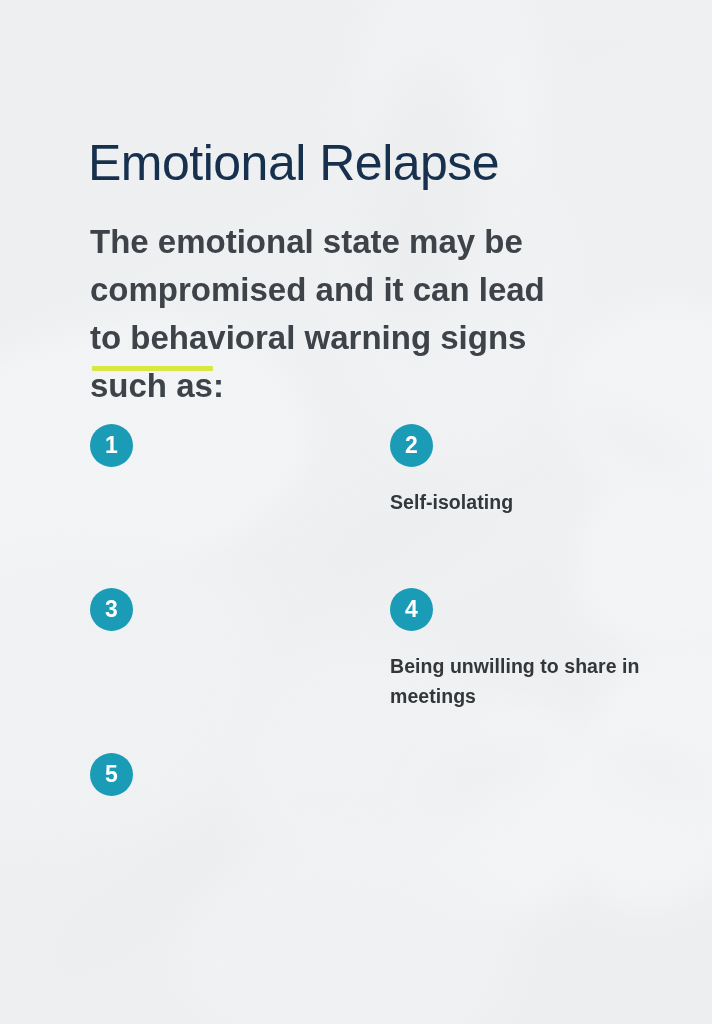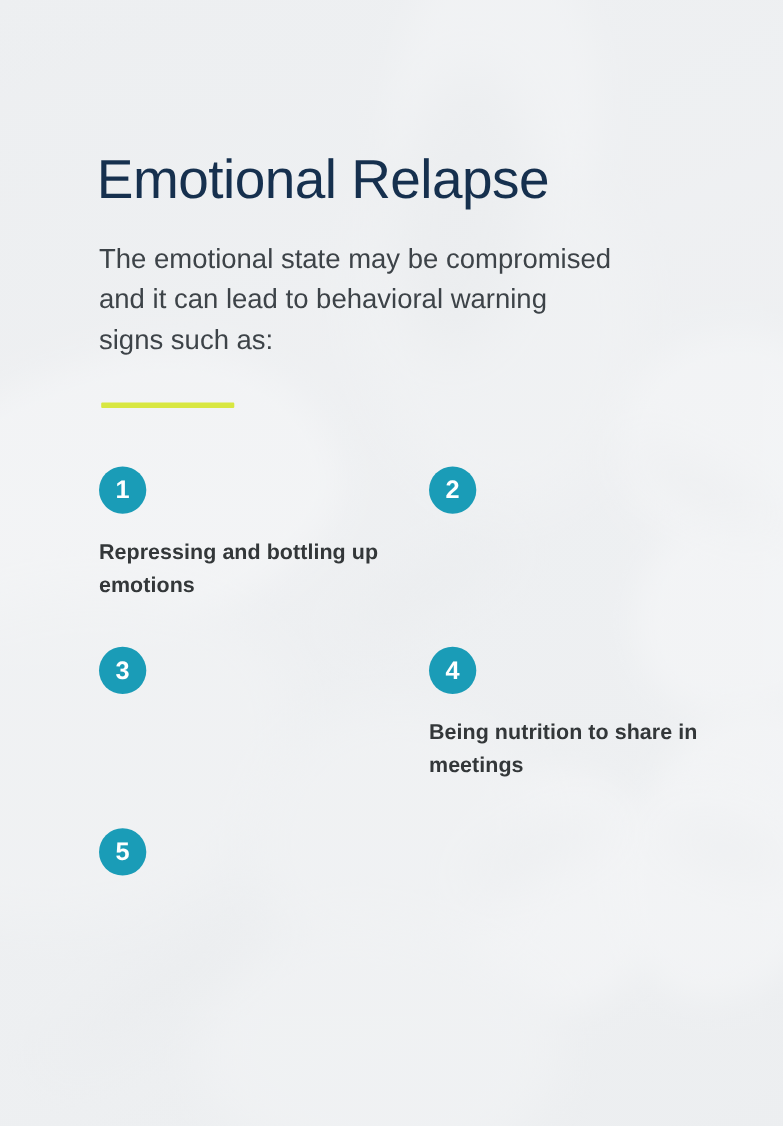--- a/index.html
+++ b/index.html
@@ -119,22 +119,22 @@
     color: #16304e;
     white-space: nowrap;
   }
 
   .subtitle {
     position: absolute;
     left: 90px;
     top: 218px;
     width: 470px;
     margin: 0;
-    font-size: 25px;
-    font-weight: 400;
+    font-size: 33px;
+    font-weight: 700;
     line-height: 1.45;
     color: #3d4348;
   }
 
   .divider {
     position: absolute;
     left: 92px;
     top: 366px;
     width: 121px;
     height: 5px;
@@ -215,34 +215,34 @@
     <h1 class="title">Emotional Relapse</h1>
 
     <p class="subtitle">The emotional state may be compromised and it can lead to behavioral warning signs such as:</p>
 
     <div class="divider"></div>
 
     <div class="items">
 
       <div class="item col-left row-1">
         <div class="badge">1</div>
-        <div class="item-label">Repressing and bottling up emotions</div>
       </div>
 
       <div class="item col-right row-1">
         <div class="badge">2</div>
+        <div class="item-label">Self-isolating</div>
       </div>
 
       <div class="item col-left row-2">
         <div class="badge">3</div>
       </div>
 
       <div class="item col-right row-2">
         <div class="badge">4</div>
-        <div class="item-label">Being nutrition to share in meetings</div>
+        <div class="item-label">Being unwilling to share in meetings</div>
       </div>
 
       <div class="item col-left row-3">
         <div class="badge">5</div>
       </div>
 
     </div>
   </div>
 </div>
 

